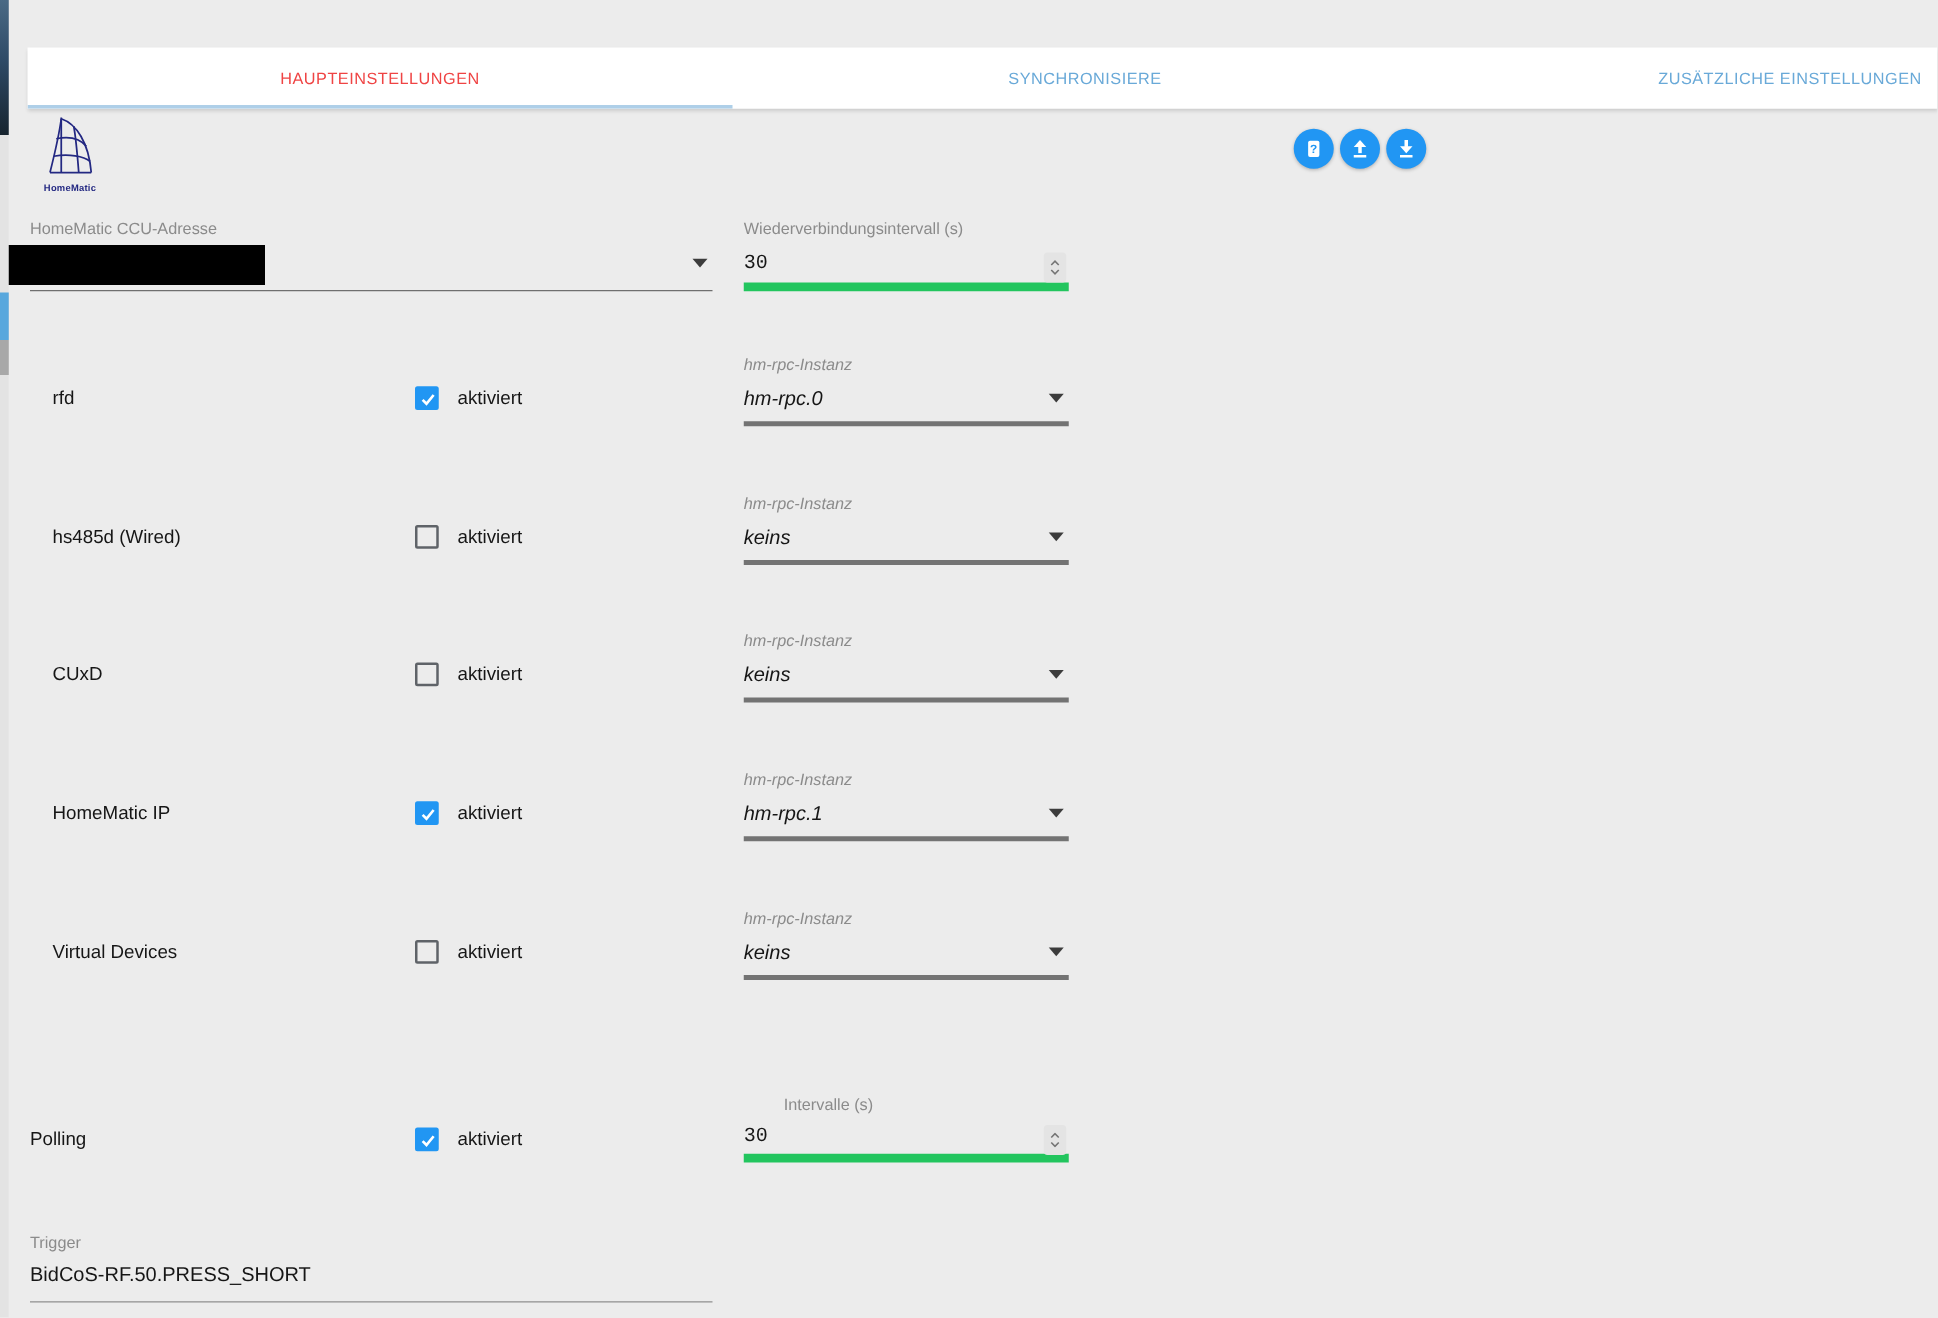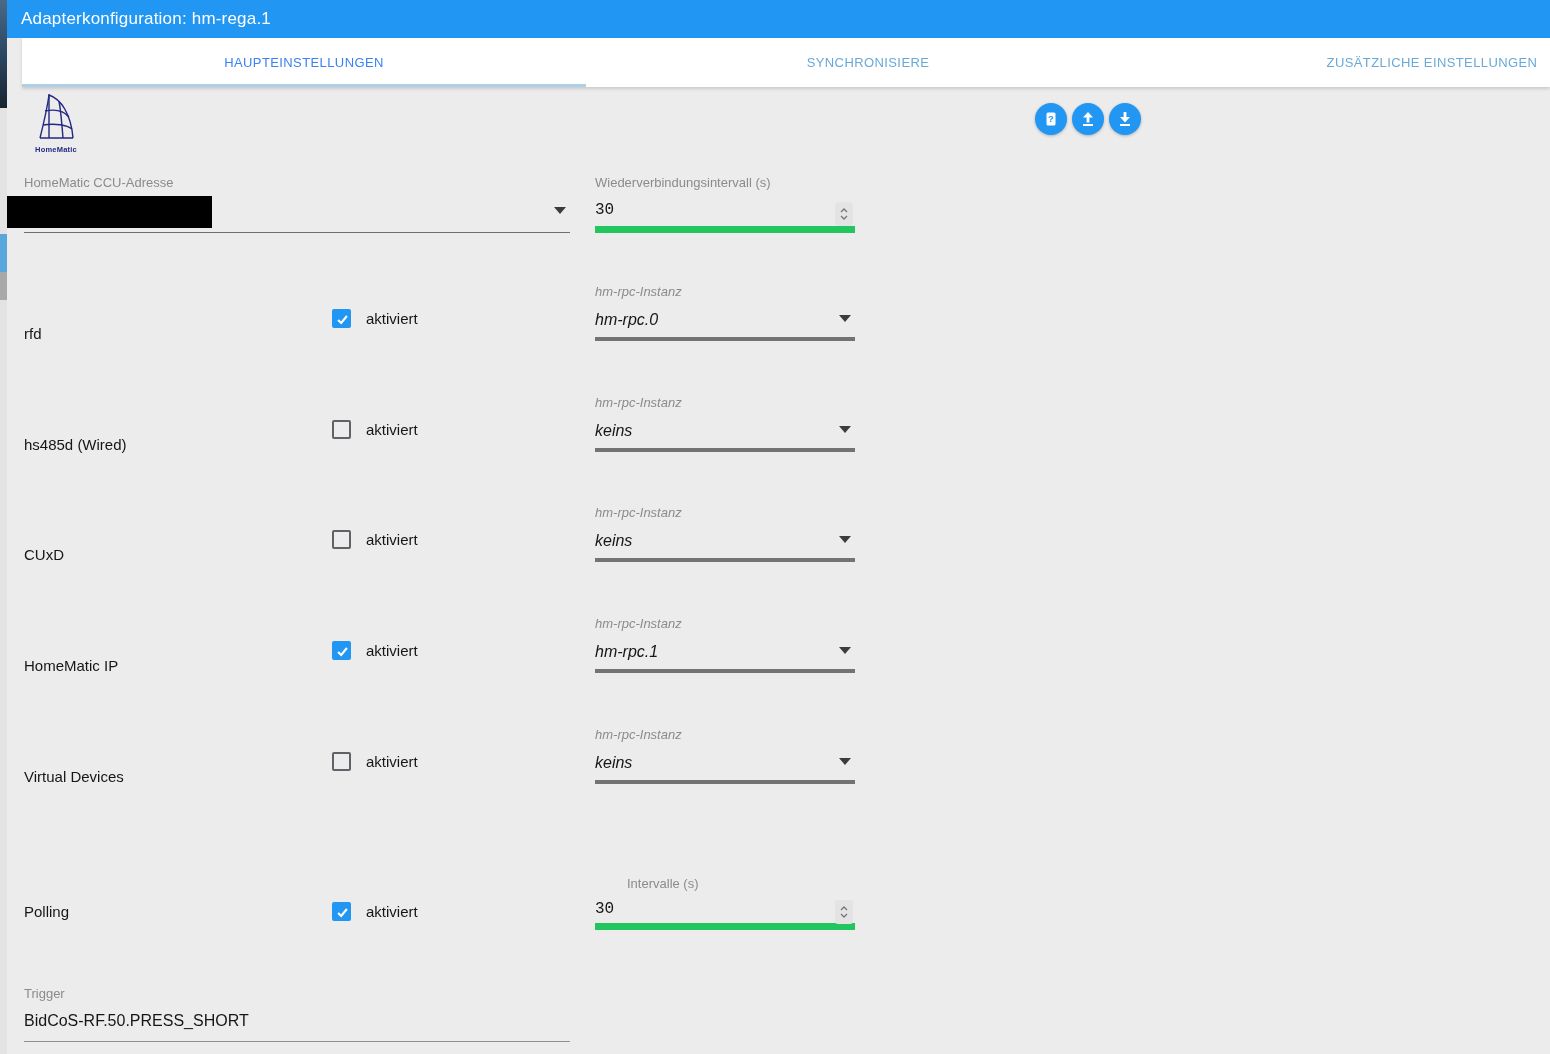--- a/index.html
+++ b/index.html
@@ -31,21 +31,21 @@
     position:absolute; left:22px; top:38px; width:1528px; height:49px;
     background:#ffffff; overflow:hidden;
     box-shadow:0 2px 3px rgba(0,0,0,.14);
   }
   .tab {
     position:absolute; top:0; width:564px; height:49px;
     display:flex; align-items:center; justify-content:center;
     font-size:13px; letter-spacing:.4px; color:#69a9d8; cursor:pointer;
     text-transform:uppercase;
   }
-  .tab.active { color:#3b82f6; }
+  .tab.active { color:#ef4444; }
   .tab .indicator {
     display:none; position:absolute; left:0; bottom:0; width:100%; height:3px; background:#aecfe8;
   }
   .tab.active .indicator { display:block; }
 
   
   .logo { position:absolute; left:30px; top:92px; width:52px; text-align:center; }
   .logo .caption { font-size:7.5px; color:#232882; font-weight:bold; letter-spacing:.2px; margin-top:1px; }
 
   
@@ -82,21 +82,21 @@
     position:absolute; left:0; top:31px; width:200px; border:none; background:transparent;
     font-family:Liberation Mono, monospace; font-size:16px; color:#161616; outline:none;
   }
   .spinner {
     position:absolute; right:2px; top:32px; width:18px; height:24px; background:#e4e4e4;
     border-radius:3px; display:flex; flex-direction:column; align-items:center; justify-content:center;
     gap:2px; cursor:pointer;
   }
 
   .daemon-row { position:absolute; left:0; width:900px; height:61px; }
-  .daemon-row .name-label { position:absolute; left:24px; top:30px;margin-top:15px; }
+  .daemon-row .name-label { position:absolute; left:42px; top:30px; }
   .checkbox {
     position:absolute; left:332px; top:29px; width:19px; height:19px;
     border:2px solid #5f6368; border-radius:2px; background:transparent; cursor:pointer;
   }
   .checkbox svg { display:none; position:absolute; left:1px; top:1px; }
   .checkbox.checked { background:#2196f3; border-color:#2196f3; }
   .checkbox.checked svg { display:block; }
   .checkbox-label { position:absolute; left:366px; top:30px; font-size:15px; color:#161616; }
 
   .select-group {
@@ -126,23 +126,20 @@
 </head>
 <body>
 
 <div class="screen">
 
   <div class="edge-strip"></div>
   <div class="edge-navy"></div>
   <div class="edge-blue"></div>
   <div class="edge-gray"></div>
 
-  <div class="titlebar">
-    <span class="title">Adapterkonfiguration: hm-rega.1</span>
-  </div>
 
   <div class="tabbar">
     <div class="tab active" style="left:0;">
       <span>HAUPTEINSTELLUNGEN</span>
       <span class="indicator"></span>
     </div>
     <div class="tab" style="left:564px;">
       <span>SYNCHRONISIERE</span>
 
     </div>

